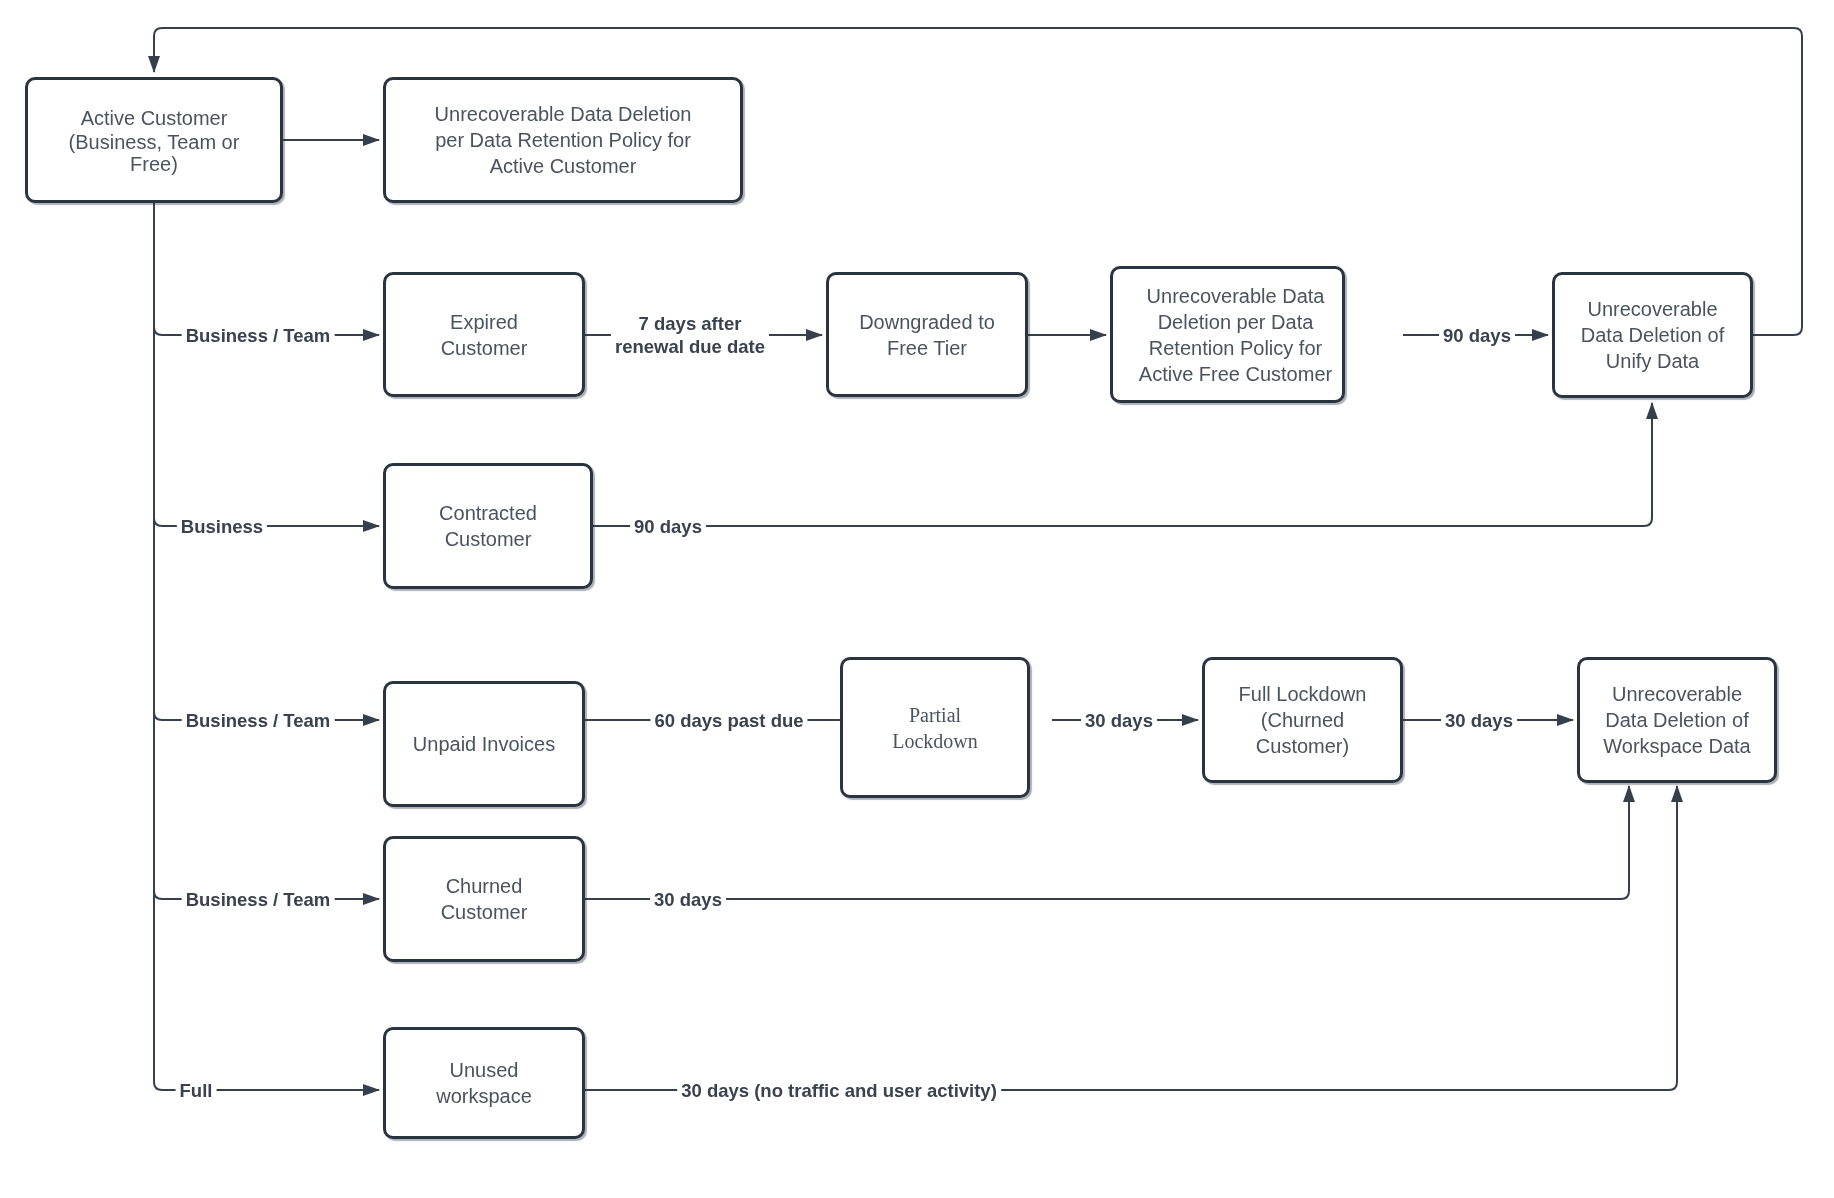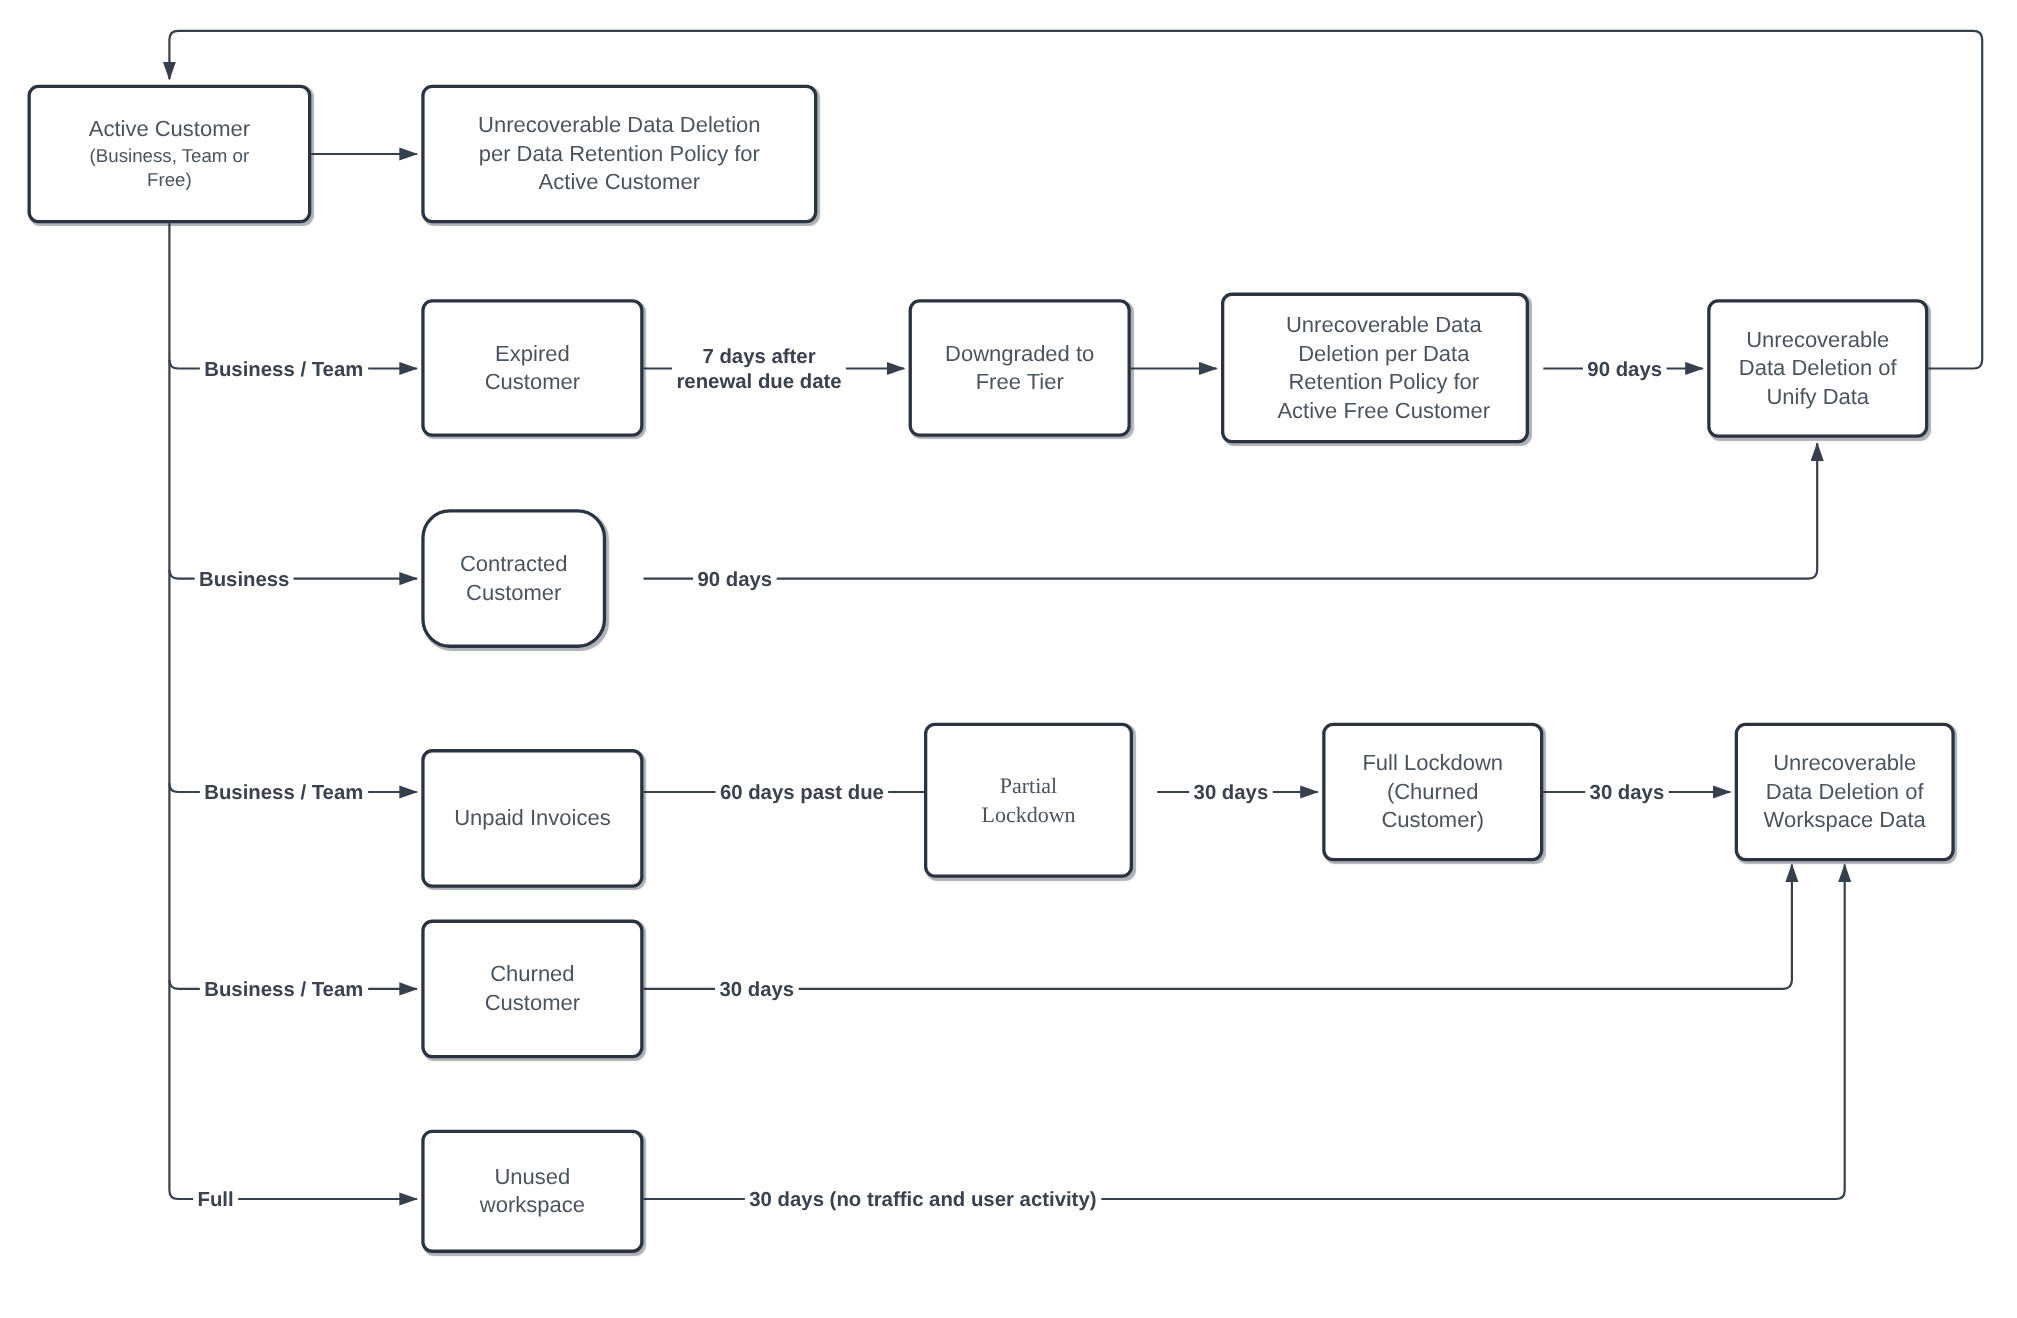--- a/index.html
+++ b/index.html
@@ -23,21 +23,21 @@
     justify-content:center;
     text-align:center;
     color:#4a545f;
     font-size:20px;
     line-height:26px;
     white-space:pre-line;
     z-index:2;
     padding:4px 8px;
   }
   .node .title{font-size:20px;line-height:26px;}
-  .node .subtitle{font-size:17px;line-height:22px;}
+  .node .subtitle{font-size:20px;line-height:22px;}
   .elabel{
     position:absolute;
     transform:translate(-50%,-50%);
     background:#ffffff;
     color:#39424e;
     font-weight:bold;
     font-size:18.5px;
     line-height:23px;
     padding:0 4px;
     text-align:center;
@@ -86,30 +86,30 @@
   <div class="node" style="left:383px;top:77px;width:360px;height:126px;">Unrecoverable Data Deletion
 per Data Retention Policy for
 Active Customer</div>
 
   <div class="node" style="left:383px;top:272px;width:202px;height:125px;">Expired
 Customer</div>
 
   <div class="node" style="left:826px;top:272px;width:202px;height:125px;">Downgraded to
 Free Tier</div>
 
-  <div class="node" style="left:1110px;top:266px;width:280px;height:137px;padding-left:24px;">Unrecoverable Data
+  <div class="node" style="left:1110px;top:266px;width:235px;height:137px;padding-left:24px;">Unrecoverable Data
 Deletion per Data
 Retention Policy for
 Active Free Customer</div>
 
   <div class="node" style="left:1552px;top:272px;width:201px;height:126px;">Unrecoverable
 Data Deletion of
 Unify Data</div>
 
-  <div class="node" style="left:383px;top:463px;width:168px;height:126px;border-radius:26px;">Contracted
+  <div class="node" style="left:383px;top:463px;width:210px;height:126px;">Contracted
 Customer</div>
 
   <div class="node" style="left:383px;top:657px;width:202px;height:126px;margin-top:24px;">Unpaid Invoices</div>
 
   <div class="node" style="left:840px;top:657px;width:190px;height:141px;font-family:Liberation Serif, serif;">Partial
 Lockdown</div>
 
   <div class="node" style="left:1202px;top:657px;width:201px;height:126px;">Full Lockdown
 (Churned
 Customer)</div>

